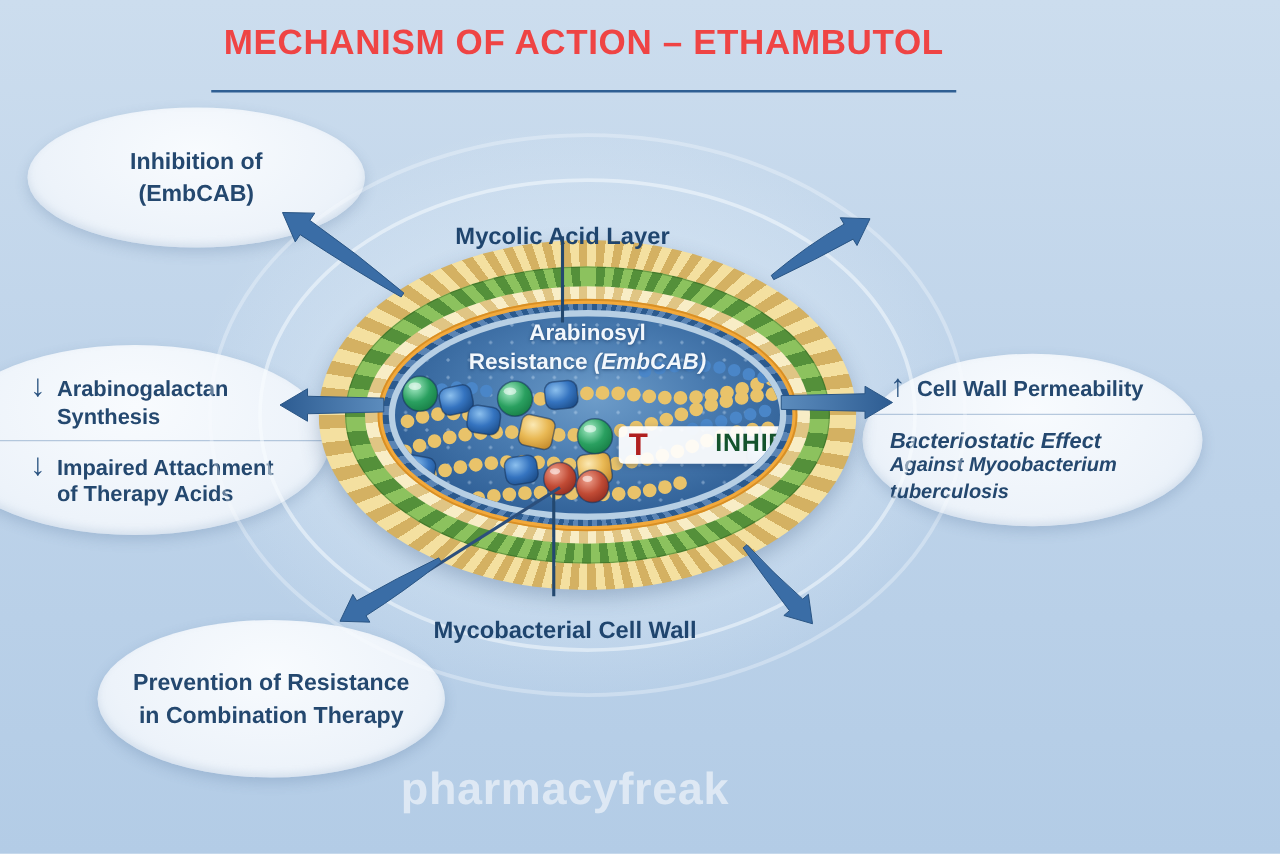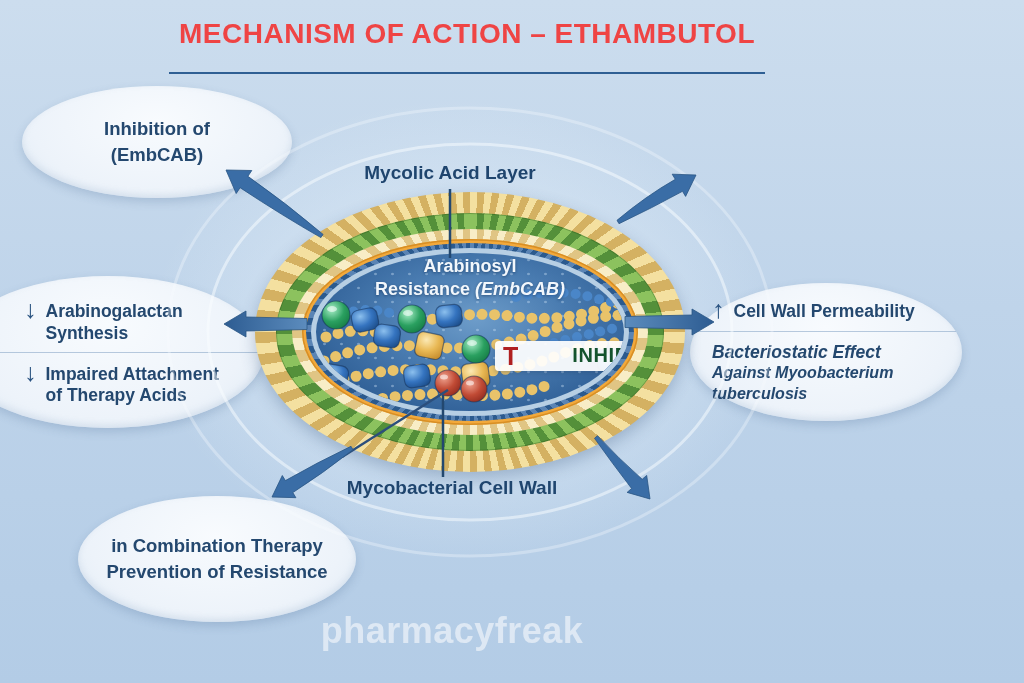--- a/index.html
+++ b/index.html
@@ -70,21 +70,21 @@
   .enzyme-label .ital { font-style:italic; }
   .molecules { position:absolute; inset:0; z-index:2; }
   .inhibition-badge { position:absolute; left:179px; top:88px; z-index:4;
     display:flex; align-items:center; gap:7px; padding:3px 10px 4px 8px;
     background:rgba(255,255,255,0.93); border-radius:4px;
     box-shadow:0 2px 5px rgba(40,70,110,0.35); }
   .t-sym { color:#b02020; font-weight:bold; font-size:25px; line-height:0.8; }
   .inhibition-text { color:#14532d; font-weight:bold; font-size:20px; letter-spacing:0.6px;margin-left:47px; }
 
   
-  .float-label { position:absolute; font-weight:bold; font-size:19px; color:#1f456e; white-space:nowrap; z-index:5; }
+  .float-label { position:absolute; font-weight:bold; font-size:19px; color:#1f456e; white-space:nowrap; z-index:5;margin-top:17px; }
   .lbl-mycolic { top:162px; left:450px; transform:translateX(-50%); }
   .lbl-cellwall { top:477px; left:452px; transform:translateX(-50%); }
 
   
   .backdrop { position:absolute; inset:0; z-index:3; pointer-events:none; }
 
   
   .watermark { position:absolute; top:610px; left:452px; transform:translateX(-50%);
     font-size:36px; font-weight:bold; color:rgba(255,255,255,0.55); letter-spacing:0.5px; z-index:1; }
 </style>
@@ -117,22 +117,22 @@
     <div class="item-row">
       <span class="ud-icon">↑</span>
       <span class="item-text">Cell Wall Permeability</span>
     </div>
     <div class="divider-mr"></div>
     <div class="mr-it1">Bacteriostatic Effect</div>
     <div class="mr-it2">Against Myoobacterium tuberculosis</div>
   </div>
 
   <div class="bubble bubble-bl center-text">
+    <div class="b-line">Prevention of Resistance</div>
     <div class="b-line ital">in Combination Therapy</div>
-    <div class="b-line">Prevention of Resistance</div>
   </div>
 
 
   <div class="cell">
     <div class="ring r-yellow"></div>
     <div class="ring r-green"></div>
     <div class="ring r-cream"></div>
     <div class="ring r-orange"></div>
     <div class="ring r-dash"></div>
     <div class="ring r-light"></div>

